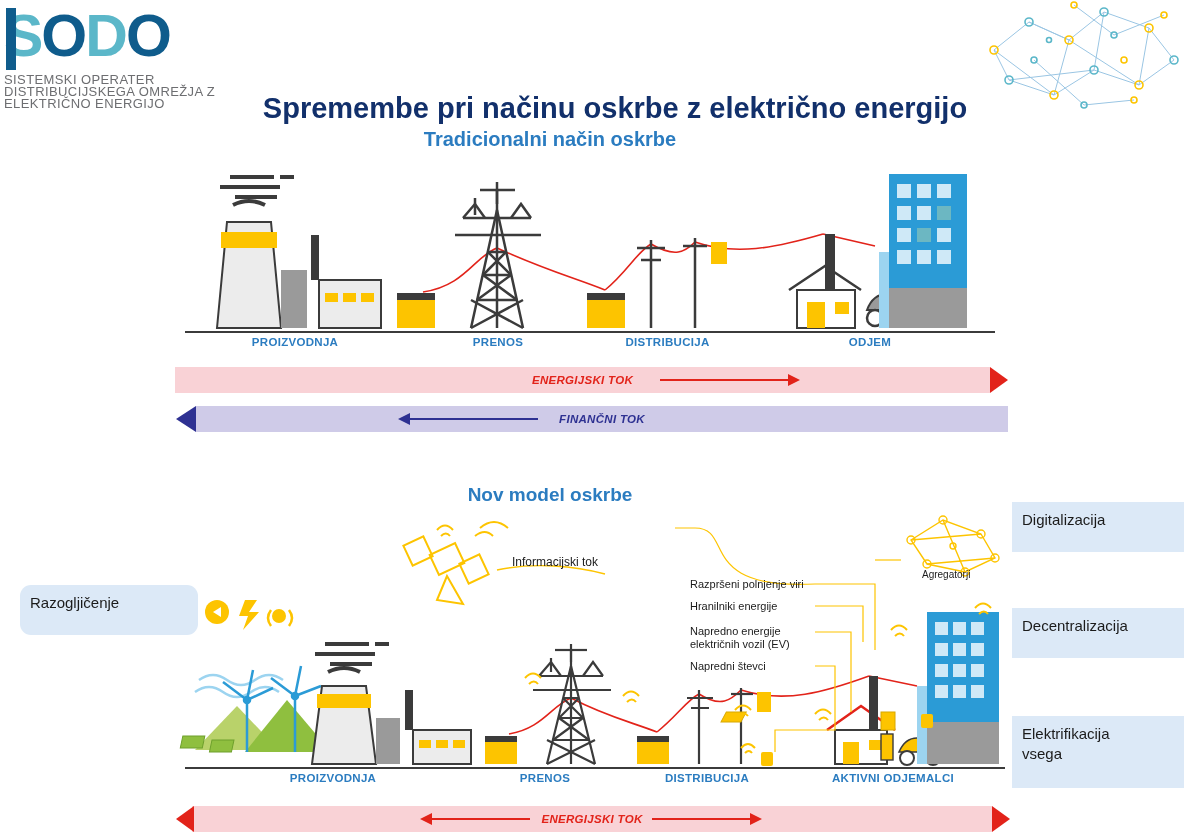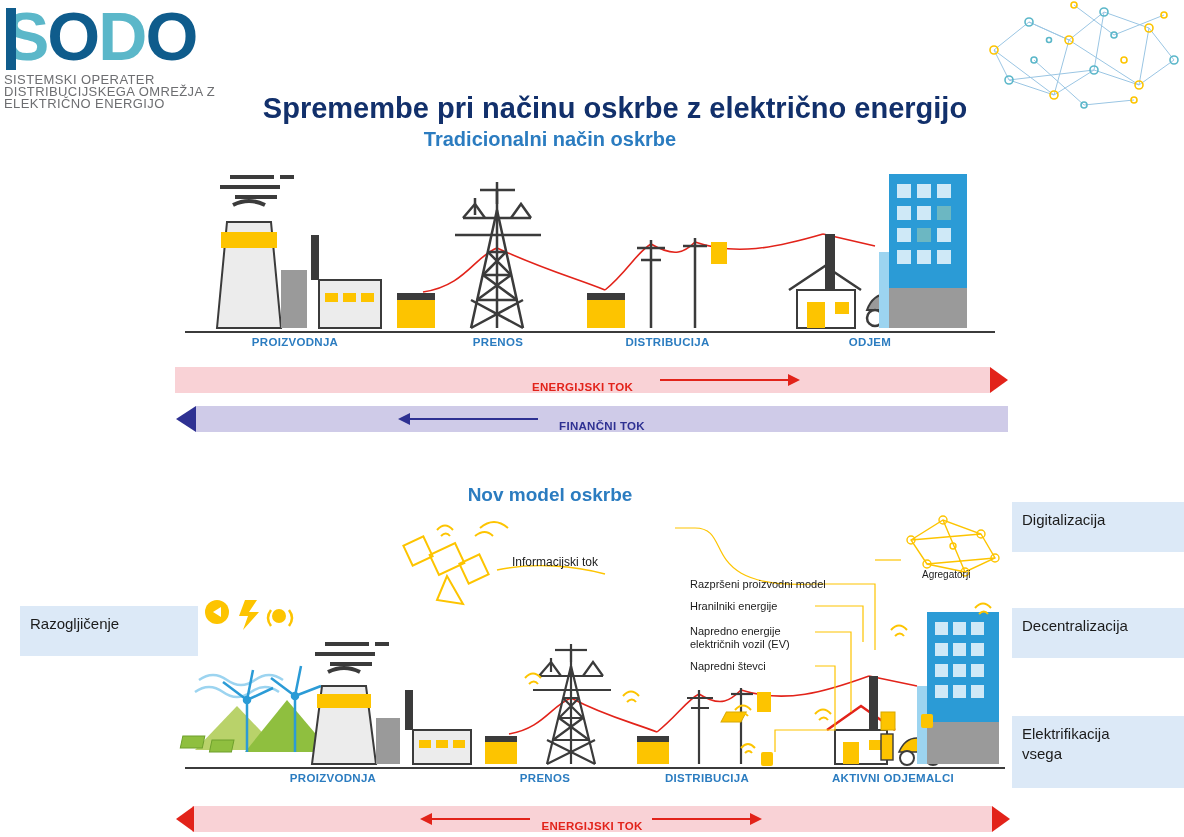--- a/index.html
+++ b/index.html
@@ -7,21 +7,21 @@
     width:1184px;height:837px;position:relative;overflow:hidden;
     background:#ffffff;
     font-family:"Liberation Sans", sans-serif;
   }
   .abs{position:absolute;}
 
   
   #logo{left:4px;top:2px;width:215px;height:130px;}
   #logo .word{
     font-family:"Liberation Sans", sans-serif;
-    font-weight:bold;font-size:68px;letter-spacing:-2px;
+    font-weight:bold;font-size:59px;letter-spacing:-2px;
     color:#5bb7c9;line-height:68px;
   }
   #logo .word .o2{color:#0f5c8c;}
   #logo .bar{
     position:absolute;left:2px;top:6px;width:10px;height:62px;background:#0f5c8c;
   }
   #logo .sub{
     margin-top:4px;font-size:13px;line-height:12px;color:#6d6e71;
     letter-spacing:.4px;
   }
@@ -43,21 +43,21 @@
   
   #net-deco{right:0;top:0;width:210px;height:130px;}
 
   
   .stage-label{
     position:absolute;font-size:11.5px;font-weight:bold;color:#2b7cc0;
     letter-spacing:.3px;text-align:center;
   }
 
   
-  .flowbar{position:absolute;display:flex;align-items:flex-end;justify-content:center;}
+  .flowbar{position:absolute;display:flex;align-items:center;justify-content:center;font-style:italic;}
   .flowbar .lbl{
     font-size:11.5px;font-weight:bold;letter-spacing:.3px;z-index:3;
     padding:0 6px;
   }
   .energy{background:#f9d2d6;}
   .energy .lbl{color:#e2231a;}
   .finance{background:#cfcbe8;}
   .finance .lbl{color:#2e3192;}
 
   
@@ -429,21 +429,21 @@
   <div class="stage-label" style="left:68px;top:272px;width:180px;">PROIZVODNJA</div>
   <div class="stage-label" style="left:290px;top:272px;width:160px;">PRENOS</div>
   <div class="stage-label" style="left:452px;top:272px;width:160px;">DISTRIBUCIJA</div>
   <div class="stage-label" style="left:608px;top:272px;width:220px;">AKTIVNI ODJEMALCI</div>
 </div>
 
 <div class="abs info-flow" style="left:512px;top:555px;">Informacijski tok</div>
 
 <div class="abs agg-label" style="left:922px;top:569px;">Agregatorji</div>
 
-<div class="abs annot" style="left:690px;top:578px;">Razpršeni proizvodni model</div>
+<div class="abs annot" style="left:690px;top:578px;">Razpršeni polnjenje viri</div>
 <div class="abs annot" style="left:690px;top:600px;">Hranilniki energije</div>
 <div class="abs annot" style="left:690px;top:625px;width:140px;">
   <div>Napredno energije</div>
   <div>električnih vozil (EV)</div>
 </div>
 <div class="abs annot" style="left:690px;top:660px;">Napredni števci</div>
 
 <div class="abs flowbar energy" style="left:192px;top:806px;width:800px;height:26px;">
   <div class="lbl">ENERGIJSKI TOK</div>
 </div>
@@ -466,21 +466,21 @@
 <div class="abs" style="left:652px;top:812px;">
   <svg width="110" height="14">
       <line x1="0" y1="7" x2="98" y2="7" stroke="#e2231a" stroke-width="2"></line>
       <polygon points="98,1 110,7 98,13" fill="#e2231a"></polygon>
     </svg>
 </div>
 
 <div class="abs callout" style="left:1012px;top:502px;width:158px;height:34px;">
   <span>Digitalizacija</span>
 </div>
-<div class="abs callout" style="left:20px;top:606px;width:158px;height:34px;">
+<div class="abs callout" style="left:20px;top:585px;width:158px;height:34px;border-radius:11px;">
   <span>Razogljičenje</span>
 </div>
 <div class="abs callout" style="left:1012px;top:608px;width:158px;height:34px;">
   <span>Decentralizacija</span>
 </div>
 <div class="abs callout" style="left:1012px;top:716px;width:158px;height:56px;">
   <div>Elektrifikacija</div>
   <div>vsega</div>
 </div>
 

